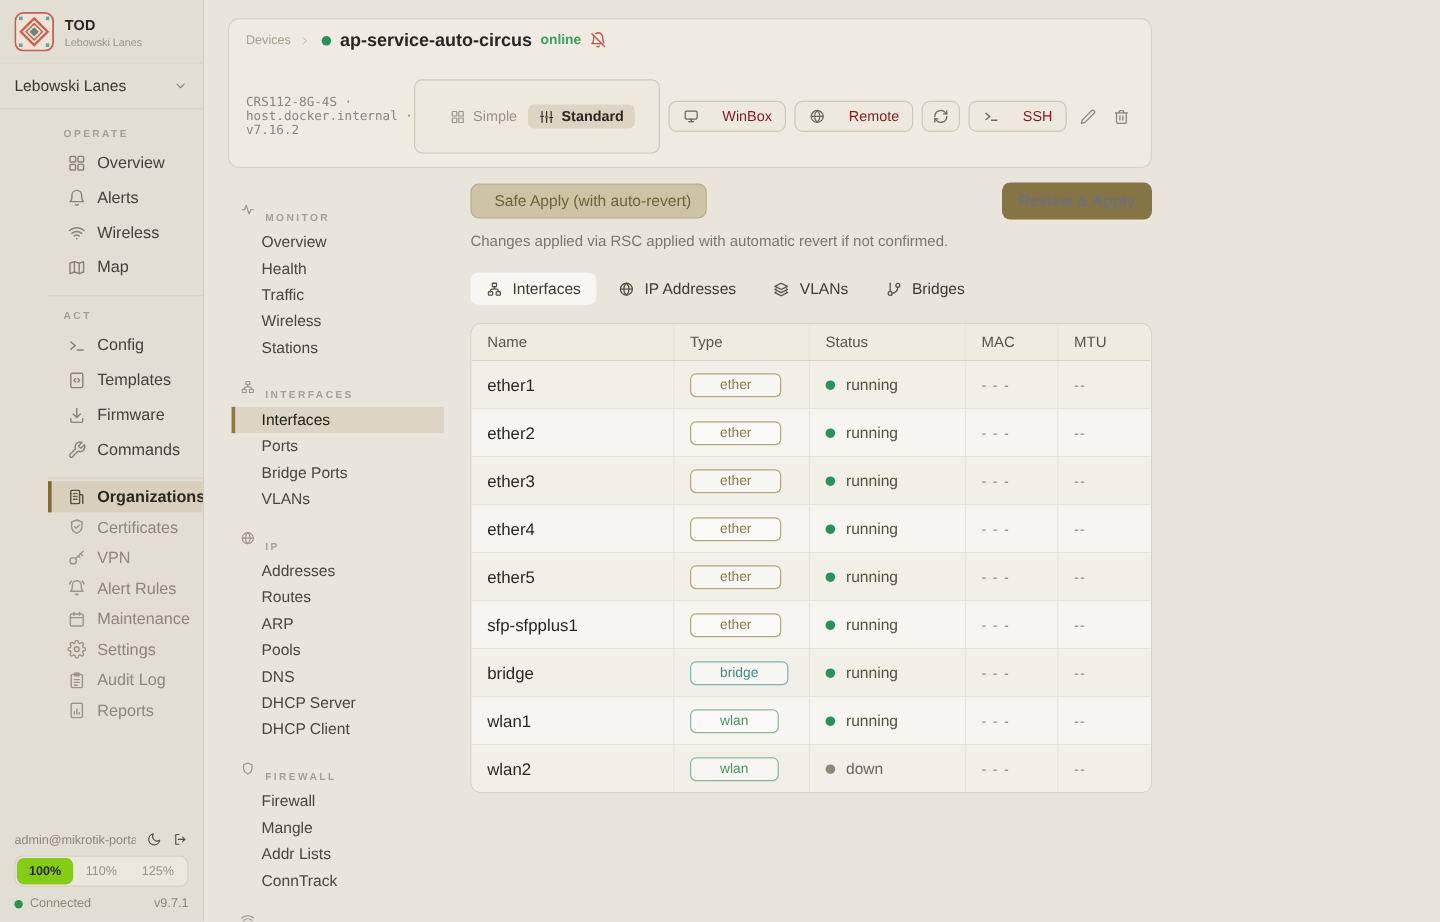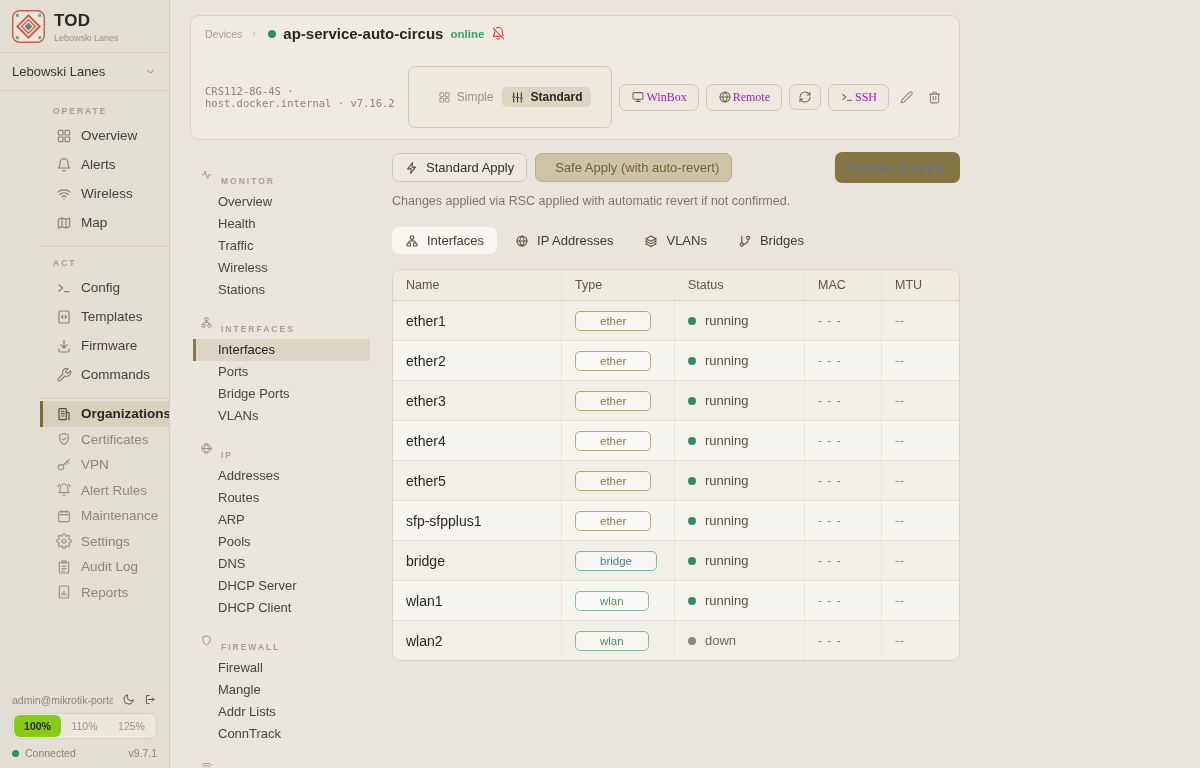--- a/index.html
+++ b/index.html
@@ -9,21 +9,21 @@
     background:#E9E5DD; color:#2E2B26;
     -webkit-font-smoothing:antialiased;
   }
   .app { display:flex; width:1200px; height:768px; }
 
   
   .sidebar { width:170px; min-width:170px; background:#E3DED4; border-right:1px solid #D3CDBF;
              display:flex; flex-direction:column; overflow:hidden; }
   .logo-row { display:flex; align-items:center; gap:9px; padding:10px 12px 9px; }
   .logo-badge { width:33px; height:33px; flex:none; }
-  .brand-title { font-size:17px; font-weight:700; letter-spacing:.2px; color:#2A2722; }
+  .brand-title { font-size:12px; font-weight:700; letter-spacing:.2px; color:#2A2722; }
   .brand-sub { font-size:9px; color:#9A9386; margin-top:2px; }
   .org-selector { display:flex; align-items:center; justify-content:space-between; padding:11px 12px;
                   border-top:1px solid #D7D1C4; border-bottom:1px solid #D7D1C4;
                   font-size:13px; color:#3A362E; cursor:pointer; }
   .org-selector .icon svg { width:13px; height:13px; color:#8A8375; display:block; }
   #primary-nav { padding-top:6px;margin-left:40px; }
   .nav-section-label { font-size:8.5px; letter-spacing:2px; color:#A6A092; padding:9px 13px 5px; font-weight:700; }
   .nav-item { display:flex; align-items:center; gap:9px; height:29px; padding:0 10px 0 13px;
               border-left:3px solid transparent; font-size:13.5px; color:#45413A; cursor:pointer; }
   .nav-item .icon { display:flex; }
@@ -58,22 +58,22 @@
   .online { font-size:11.5px; color:#3E9E63; font-weight:600; }
   .bell-muted { display:flex; cursor:pointer; }
   .bell-muted svg { width:15px; height:15px; color:#C0564A; display:block; }
   .card-row2 { display:flex; align-items:center; margin-top:24px; }
   .dev-meta { font-family:"DejaVu Sans Mono", monospace; font-size:10.5px; color:#8D8679; }
   .toolbar { margin-left:auto; display:flex; align-items:center; gap:7px; }
   .segmented { display:flex; border:1px solid #CFC9BA; border-radius:7px; background:#EDE9DF; padding:20px; }
   .seg { display:flex; align-items:center; gap:6px; font-size:12px; color:#9A9386; padding:3px 9px; border-radius:5px; cursor:pointer; }
   .seg.active { background:#DCD5C3; color:#2A2722; font-weight:600; }
   .seg .icon svg { width:13px; height:13px; display:block; }
-  .tb-btn { display:flex; align-items:center; gap:1px; font-size:12px; color:#a21caf;
-            border:1px solid #CFC9BA; background:#EDE9DF; border-radius:7px; padding:5px 11px; cursor:pointer;font-family:Liberation Serif, serif; }
+  .tb-btn { display:flex; align-items:center; gap:19px; font-size:12px; color:#7f1d1d;
+            border:1px solid #CFC9BA; background:#EDE9DF; border-radius:7px; padding:5px 11px; cursor:pointer; }
   .tb-btn .icon svg { width:14px; height:14px; color:#6B665A; display:block; }
   .tb-btn.icon-only { padding:5px 8px; }
   .ghost { display:flex; border:none; background:none; padding:4px 3px; cursor:pointer; }
   .ghost svg { width:15px; height:15px; color:#8D8679; display:block; }
 
   .content-row { display:flex; margin-top:12px; }
 
   
   .secondary-nav { width:207px; min-width:207px; padding-left:8px; padding-top:1px; }
   .snav-header { display:flex; align-items:center; gap:8px; padding:9px 0 5px 7px; }
@@ -551,28 +551,20 @@
                 <rect x="5.5" y="10.5" width="13" height="9.5" rx="2"></rect>
                 <path d="M8.5 10.5V7.5a3.5 3.5 0 0 1 7 0v3"></path>
               </svg>
             </span>
             <span class="snav-label">VPN</span>
           </div>
         </nav>
 
       <main class="panel">
         <div class="apply-row">
-          <button class="btn btn-outline">
-            <span class="icon">
-                <svg viewBox="0 0 24 24" fill="none" stroke="currentColor" stroke-width="1.8" stroke-linecap="round" stroke-linejoin="round">
-                  <path d="M13 2.5 4.5 13.5h6l-1 8 8.5-11h-6z"></path>
-                </svg>
-              </span>
-            <span>Standard Apply</span>
-          </button>
           <button class="btn btn-safe">
             <span class="icon"></span>
             <span>Safe Apply (with auto-revert)</span>
           </button>
           <button class="btn btn-review">Review &amp; Apply</button>
         </div>
         <div class="note">Changes applied via RSC applied with automatic revert if not confirmed.</div>
 
         <div class="tabs" id="tabs">
             <div class="tab active">

